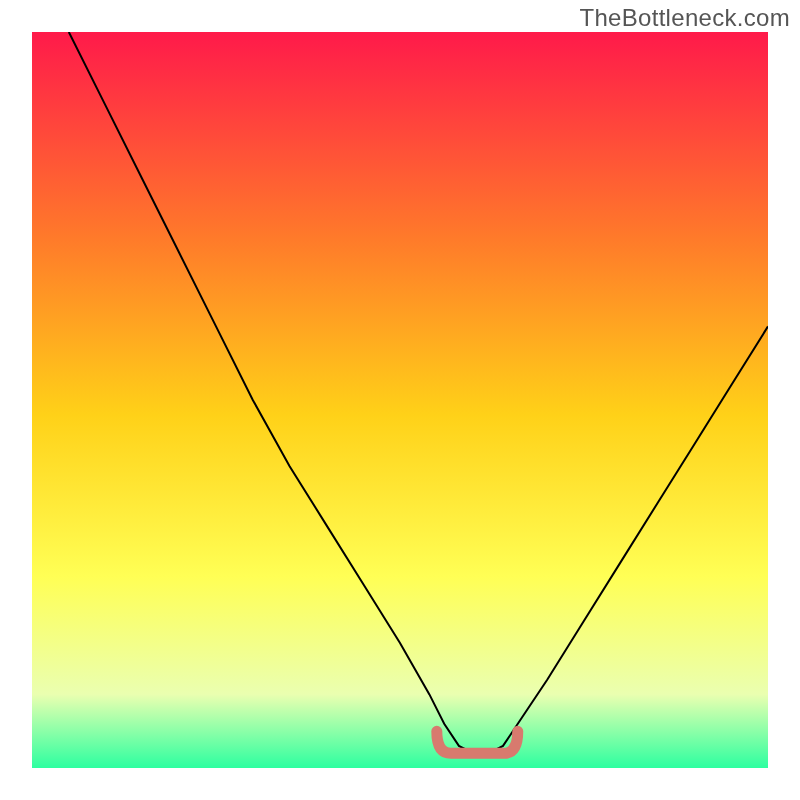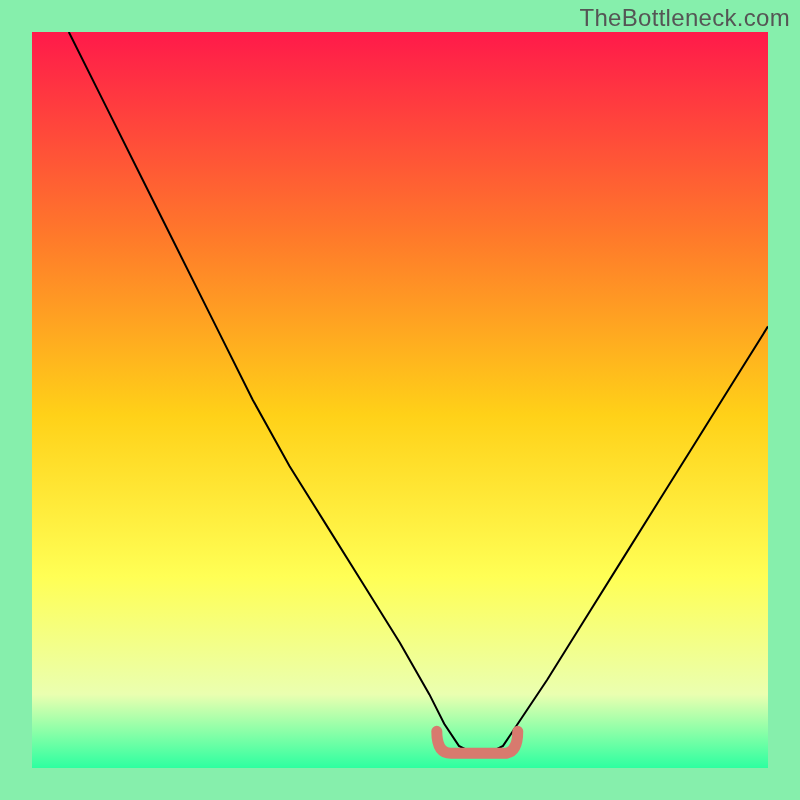--- a/index.html
+++ b/index.html
@@ -8,21 +8,21 @@
     width: 800px;
     height: 800px;
     overflow: hidden;
     background: #000;
     font-family: Arial, Helvetica, sans-serif;
   }
   .frame {
     position: relative;
     width: 800px;
     height: 800px;
-    background: #86efac;
+    background: #ffffff;
   }
   .plot {
     position: absolute;
     left: 32px;
     top: 32px;
     width: 736px;
     height: 736px;
   }
   .watermark {
     position: absolute;

